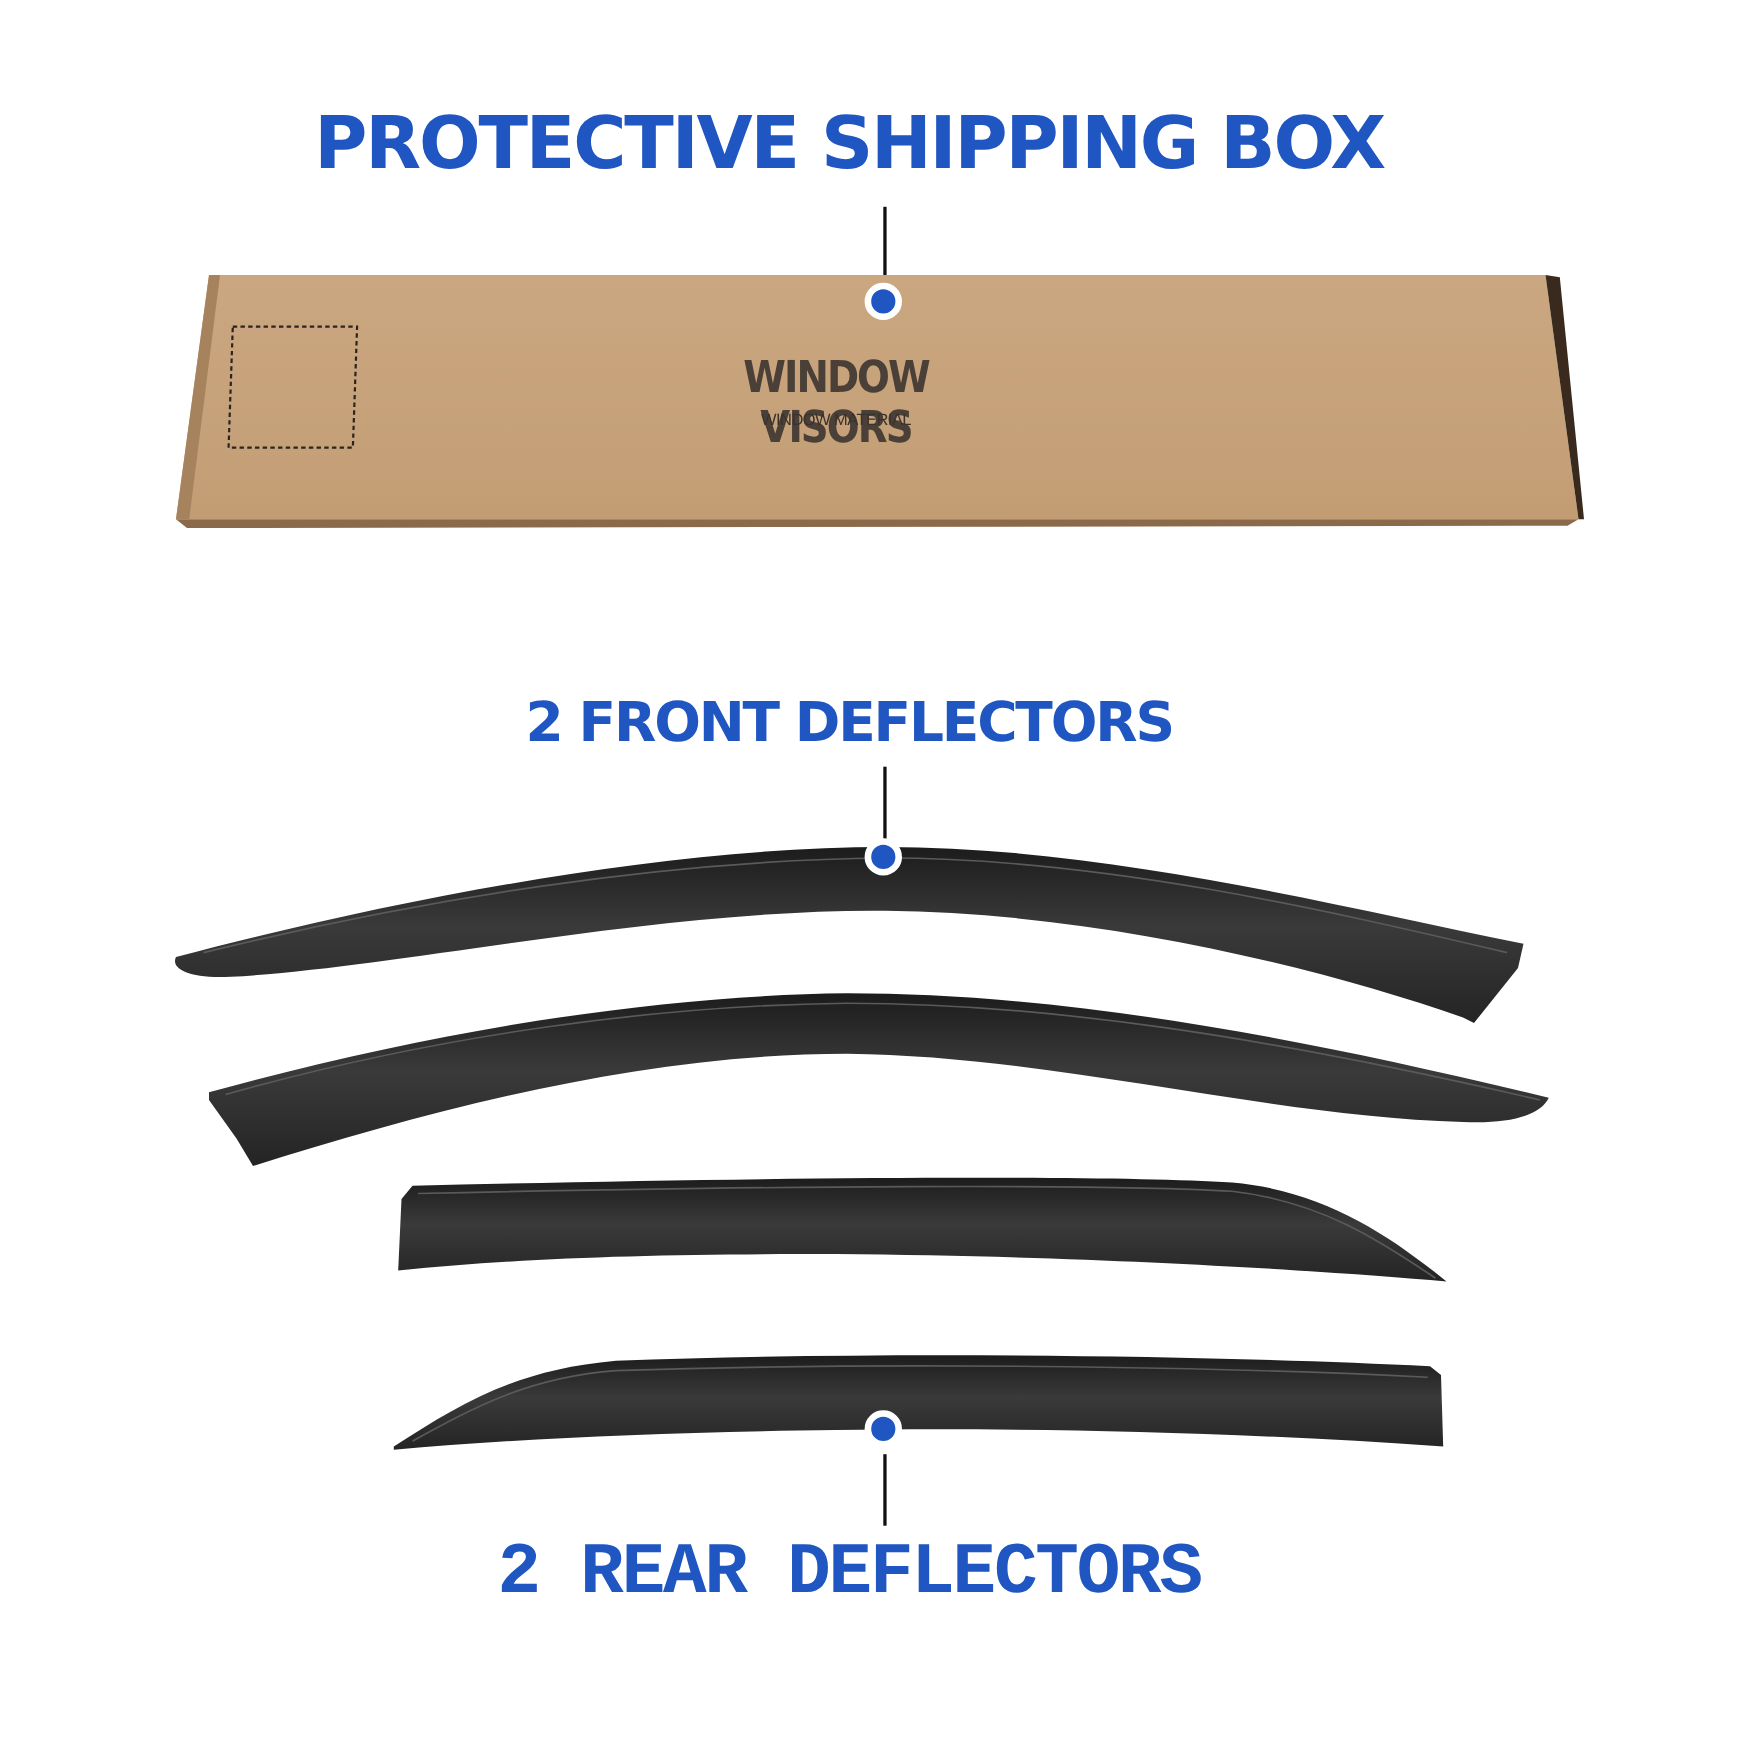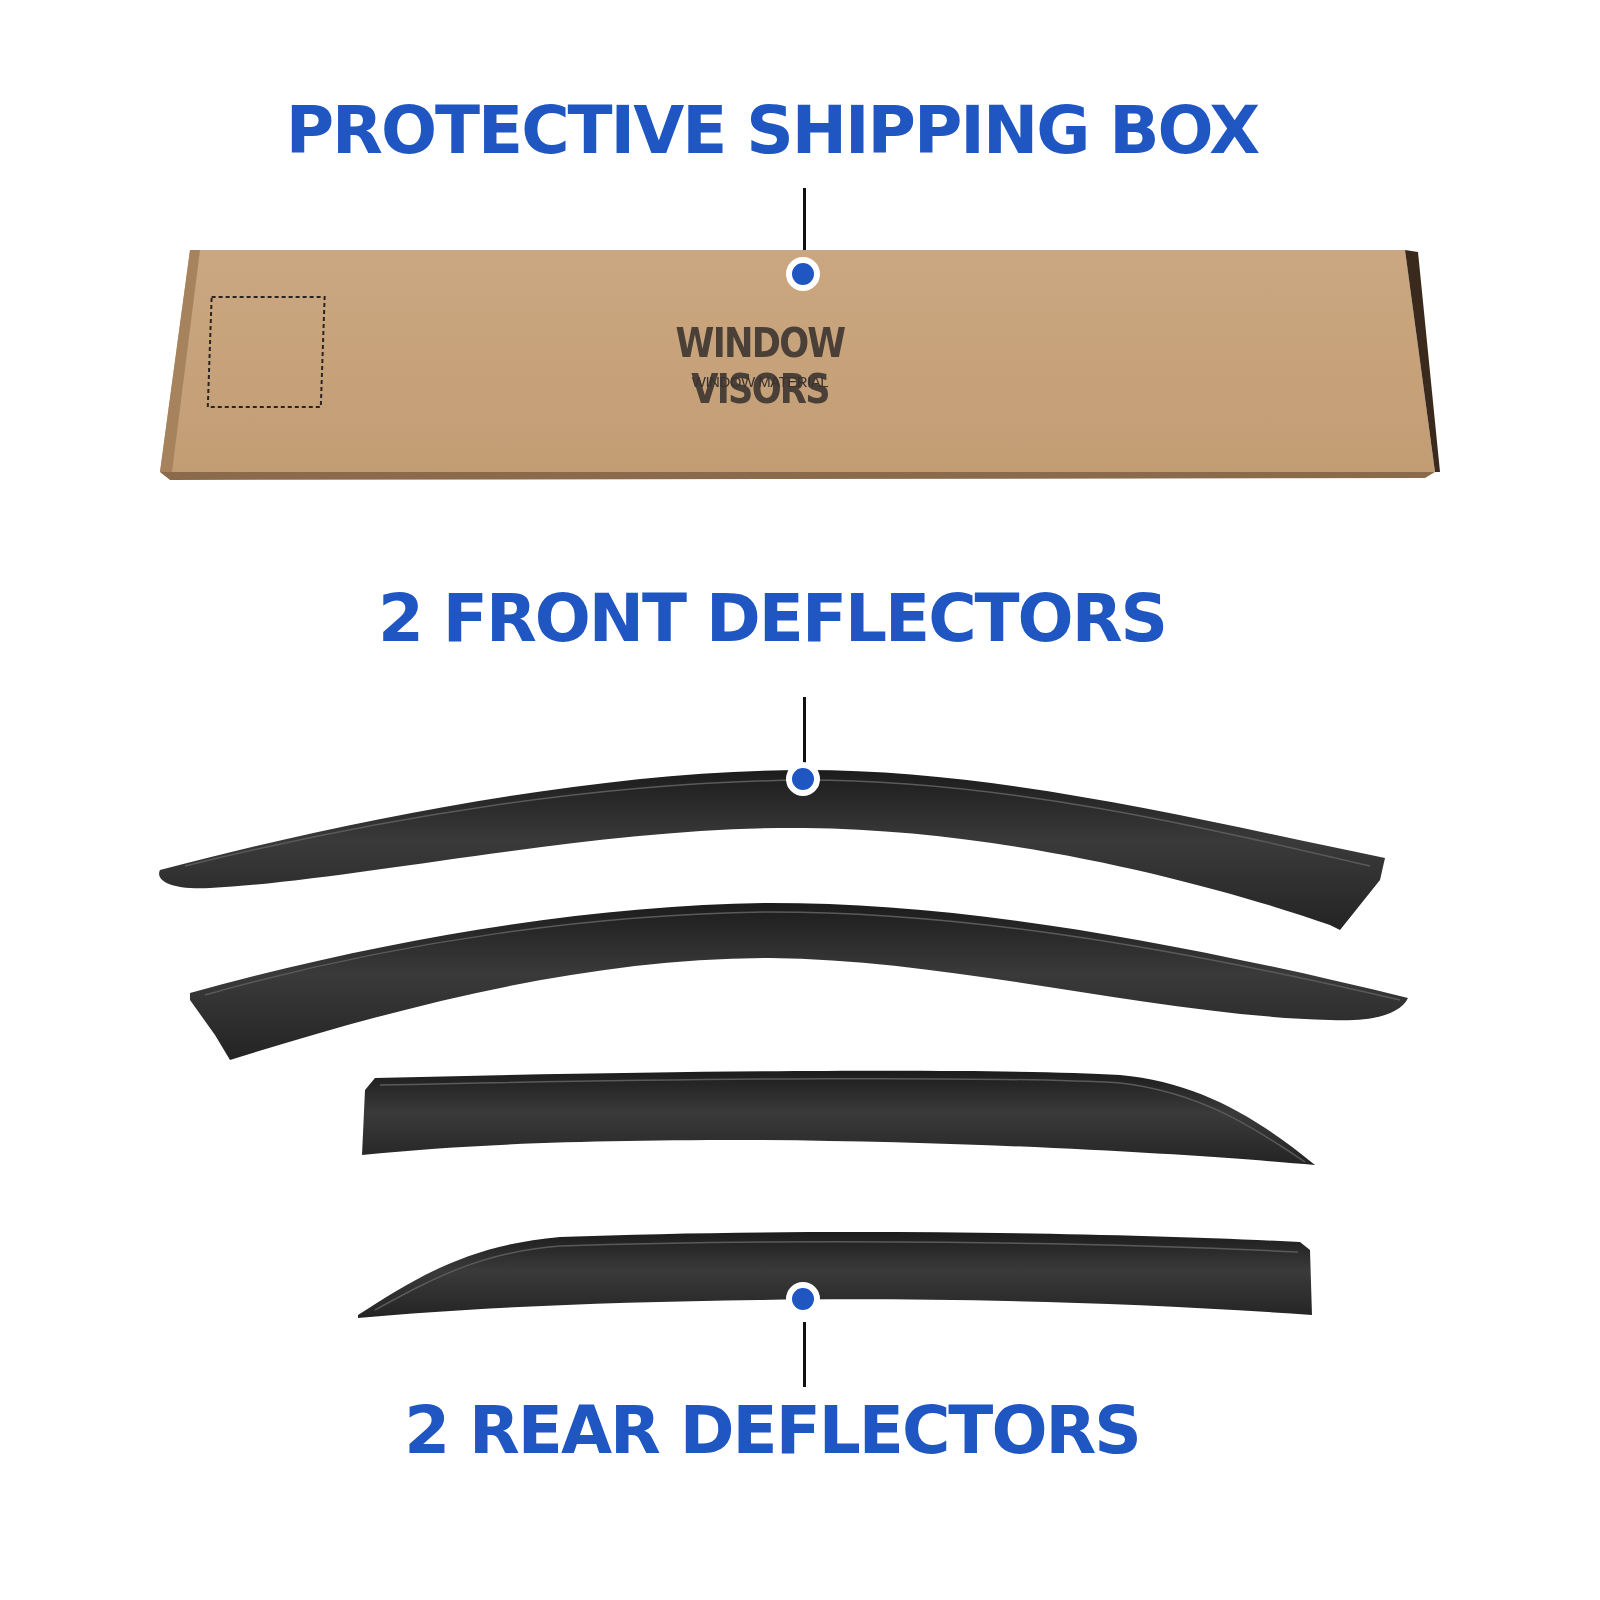--- a/index.html
+++ b/index.html
@@ -2,22 +2,22 @@
 <html><head>
   <meta charset="utf-8">
   <style>
     html, body { margin: 0; padding: 0; background: #ffffff; }
     body { width: 1600px; height: 1600px; position: relative; overflow: hidden;
       font-family: "Liberation Sans", sans-serif; }
     .heading { position: absolute; left: 0; width: 1544px; text-align: center;
       font-family: "DejaVu Sans", sans-serif; font-weight: bold; color: #1f56c2;
       letter-spacing: -2px; margin: 0; }
     #h1 { top: 92px; font-size: 66px; }
-    #h2 { top: 580px; font-size: 66px; }
-    #h3 { top: 1392px; font-size: 66px; }
+    #h2 { top: 628px; font-size: 50px; }
+    #h3 { top: 1392px; font-size: 66px; font-family: Liberation Mono, monospace; }
     .vline { position: absolute; width: 3px; background: #111; }
     .dot { position: absolute; width: 22px; height: 22px; border-radius: 50%;
       background: #1f56c2; border: 6px solid #fff; box-sizing: content-box; }
     svg.art { position: absolute; left: 0; top: 0; }
     .box-title { position: absolute; left: 600px; top: 320px; width: 320px; text-align: center;
       font-family: "DejaVu Sans", sans-serif; font-weight: bold; font-size: 40px;
       color: #4a4038; letter-spacing: -2px; transform: scaleX(0.88); }
     .box-sub { position: absolute; left: 620px; top: 373px; width: 280px; text-align: center;
       font-family: "Liberation Sans", sans-serif; font-size: 15px; color: #3a322c; letter-spacing: -0.5px; }
   </style>

